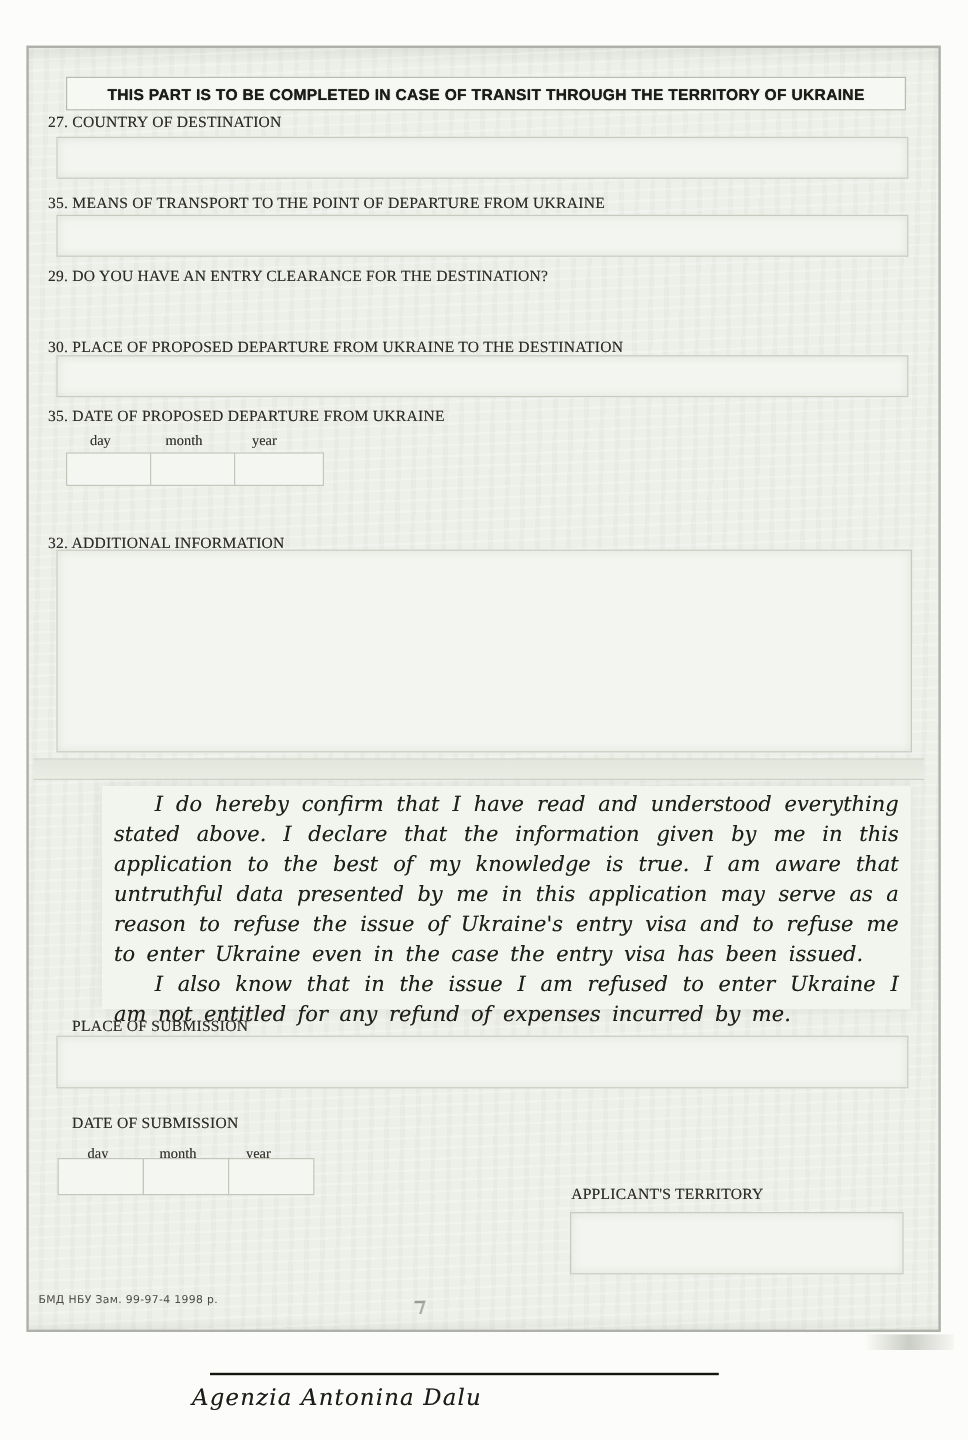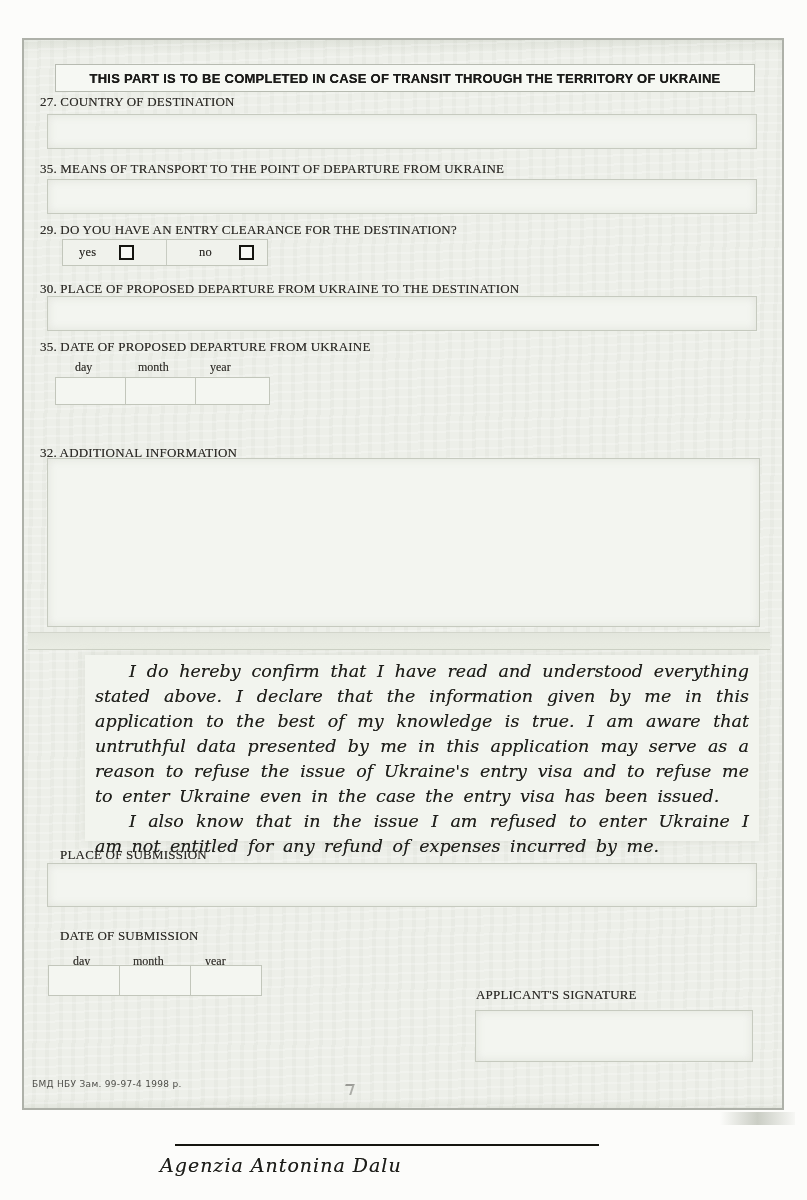--- a/index.html
+++ b/index.html
@@ -102,27 +102,20 @@
     <span>THIS PART IS TO BE COMPLETED IN CASE OF TRANSIT THROUGH THE TERRITORY OF UKRAINE</span>
   </div>
 
   <div class="lbl" style="left:16px;top:54px;">27. COUNTRY OF DESTINATION</div>
   <div class="ibox" style="left:23px;top:74px;width:710px;height:35px;"></div>
 
   <div class="lbl" style="left:16px;top:121px;">35. MEANS OF TRANSPORT TO THE POINT OF DEPARTURE FROM UKRAINE</div>
   <div class="ibox" style="left:23px;top:139px;width:710px;height:35px;"></div>
 
   <div class="lbl" style="left:16px;top:182px;">29. DO YOU HAVE AN ENTRY CLEARANCE FOR THE DESTINATION?</div>
-  <div class="ckwrap">
-    <div class="ckdivider"></div>
-    <span class="lbl" style="left:16px;top:5px;font-size:12.5px;">yes</span>
-    <div class="ckbx" style="left:56px;top:5px;"></div>
-    <span class="lbl" style="left:136px;top:5px;font-size:12.5px;">no</span>
-    <div class="ckbx" style="left:176px;top:5px;"></div>
-  </div>
 
   <div class="lbl" style="left:16px;top:241px;">30. PLACE OF PROPOSED DEPARTURE FROM UKRAINE TO THE DESTINATION</div>
   <div class="ibox" style="left:23px;top:256px;width:710px;height:35px;"></div>
 
   <div class="lbl" style="left:16px;top:299px;">35. DATE OF PROPOSED DEPARTURE FROM UKRAINE</div>
   <span class="dmy" style="left:51px;top:320px;">day</span>
   <span class="dmy" style="left:114px;top:320px;">month</span>
   <span class="dmy" style="left:186px;top:320px;">year</span>
   <div class="dgrid" style="left:31px;top:337px;width:215px;height:28px;">
     <div class="cell" style="width:71px;"></div>
@@ -146,21 +139,21 @@
   <div class="lbl" style="left:36px;top:888px;">DATE OF SUBMISSION</div>
   <span class="dmy" style="left:49px;top:914px;">day</span>
   <span class="dmy" style="left:109px;top:914px;">month</span>
   <span class="dmy" style="left:181px;top:914px;">year</span>
   <div class="dgrid" style="left:24px;top:925px;width:214px;height:31px;">
     <div class="cell" style="width:72px;"></div>
     <div class="cell" style="width:72px;"></div>
     <div class="cell" style="width:72px;"></div>
   </div>
 
-  <div class="lbl" style="left:452px;top:947px;">APPLICANT'S SIGNATURE</div>
+  <div class="lbl" style="left:452px;top:947px;">APPLICANT'S TERRITORY</div>
   <div class="ibox" style="left:451px;top:970px;width:278px;height:52px;"></div>
 
   <div class="small-print" style="left:8px;top:1039px;">БМД НБУ Зам. 99-97-4 1998 р.</div>
   <div class="artifact"></div>
 </div>
 
 <div class="smudge"></div>
 
 <div class="sig-rule"></div>
 <div class="agency">Agenzia Antonina Dalu</div>

